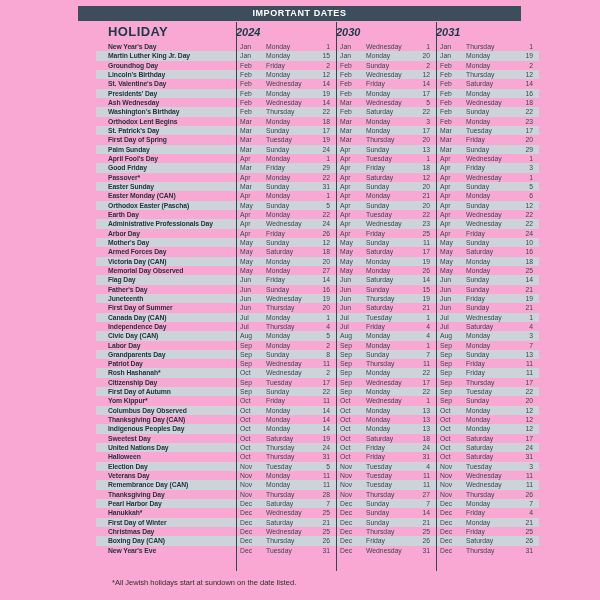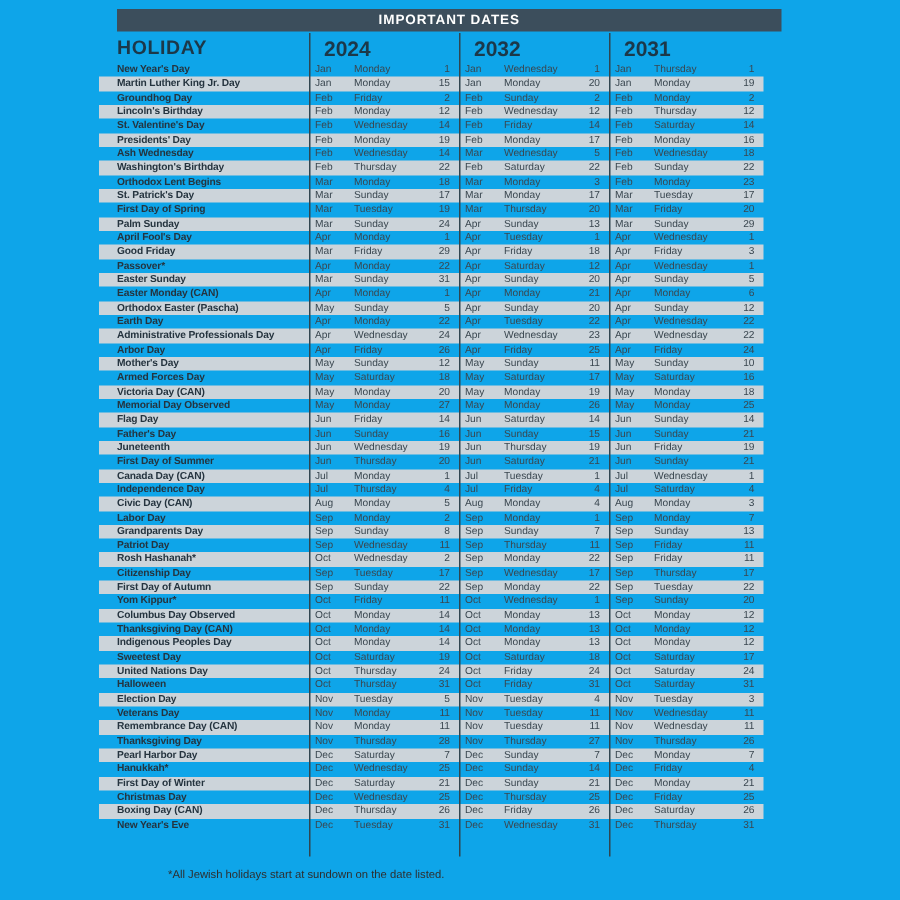--- a/index.html
+++ b/index.html
@@ -4,37 +4,37 @@
 <style>
   html,body{margin:0;padding:0;}
   body{
     width:600px;height:600px;
     background:#ffffff;
     font-family:"Liberation Sans", sans-serif;
     color:#2b3a44;
     position:relative;
     overflow:hidden;
   }
-  .page{position:absolute;inset:0;background:#0ea5e9;}
+  .page{position:absolute;inset:0;background:#f9a8d4;}
   .banner{
     position:absolute;left:78px;top:6px;width:443px;height:15px;
     background:var(--banner-bg,#3c4e5c);
     color:#ffffff;font-weight:bold;font-size:9px;line-height:15px;
     text-align:center;letter-spacing:0.6px;
   }
-  .table{position:absolute;left:66px;top:21px;width:443px;height:551px;}
+  .table{position:absolute;left:96px;top:21px;width:443px;height:551px;}
   .divider{position:absolute;top:1px;width:1px;height:549px;background:#31454f;}
   .d1{left:140px;} .d2{left:240px;} .d3{left:340px;}
   .thead{
     display:grid;grid-template-columns:140px 100px 100px 103px;
     height:21px;align-items:center;
   }
   .th{color:#1c3849;font-weight:bold;}
   .holiday-h{padding-left:12px;font-size:13px;letter-spacing:0.4px;}
-  .year-h{padding-left:10px;font-size:14px;}
+  .year-h{padding-left:0;font-size:11px;font-style:italic;}
   .row{
     display:grid;grid-template-columns:140px 100px 100px 103px;
     height:9.34px;line-height:9.34px;font-size:6.8px;
   }
   .row.alt{background:var(--stripe,#ccd4da);}
   .row .name{
     padding-left:12px;font-weight:bold;color:#25343f;
     white-space:nowrap;overflow:hidden;letter-spacing:-0.1px;
   }
   .ycell{
@@ -52,21 +52,21 @@
 </head>
 <body>
 
 <div class="page">
   <div class="banner">IMPORTANT DATES</div>
 
   <div class="table">
     <div class="thead">
       <div class="th holiday-h">HOLIDAY</div>
       <div class="th year-h">2024</div>
-      <div class="th year-h">2032</div>
+      <div class="th year-h">2030</div>
       <div class="th year-h">2031</div>
     </div>
     <div id="rows">
         <div class="row">
           <div class="name">New Year's Day</div>
           <div class="ycell">
             <span class="m">Jan</span>
             <span class="w">Monday</span>
             <span class="d">1</span>
           </div>

